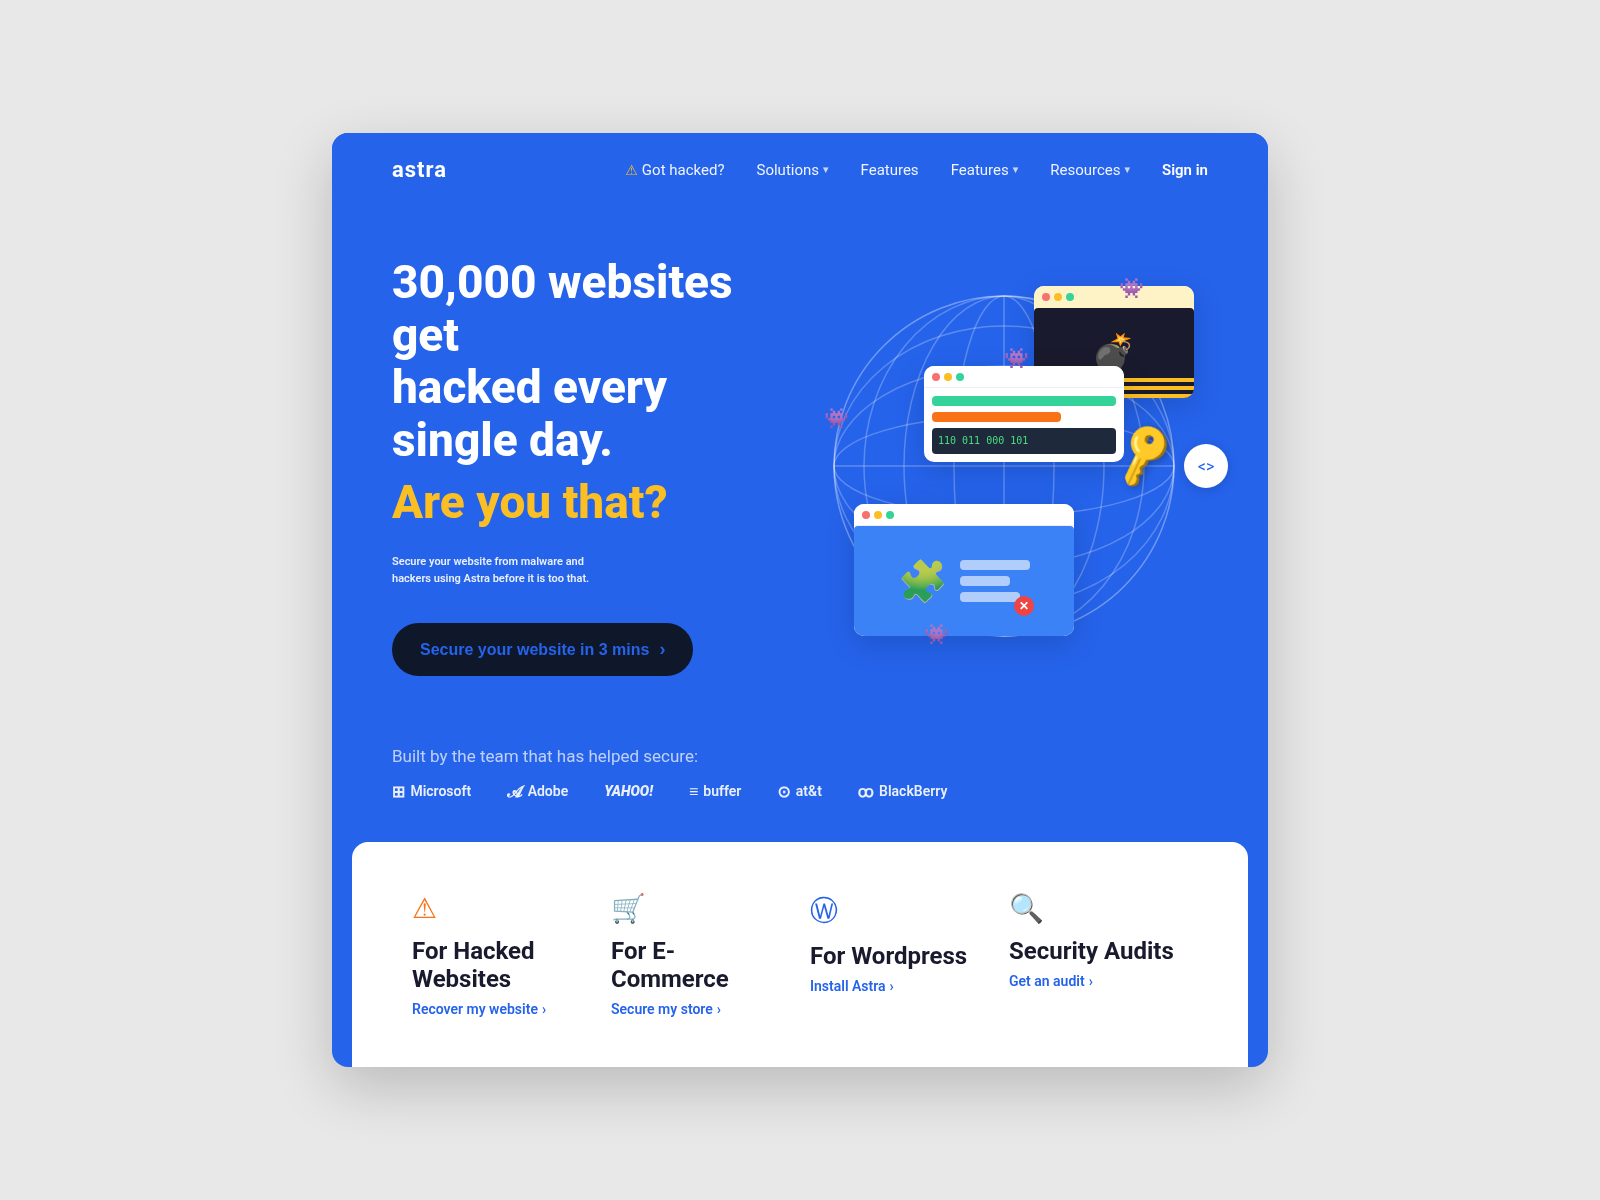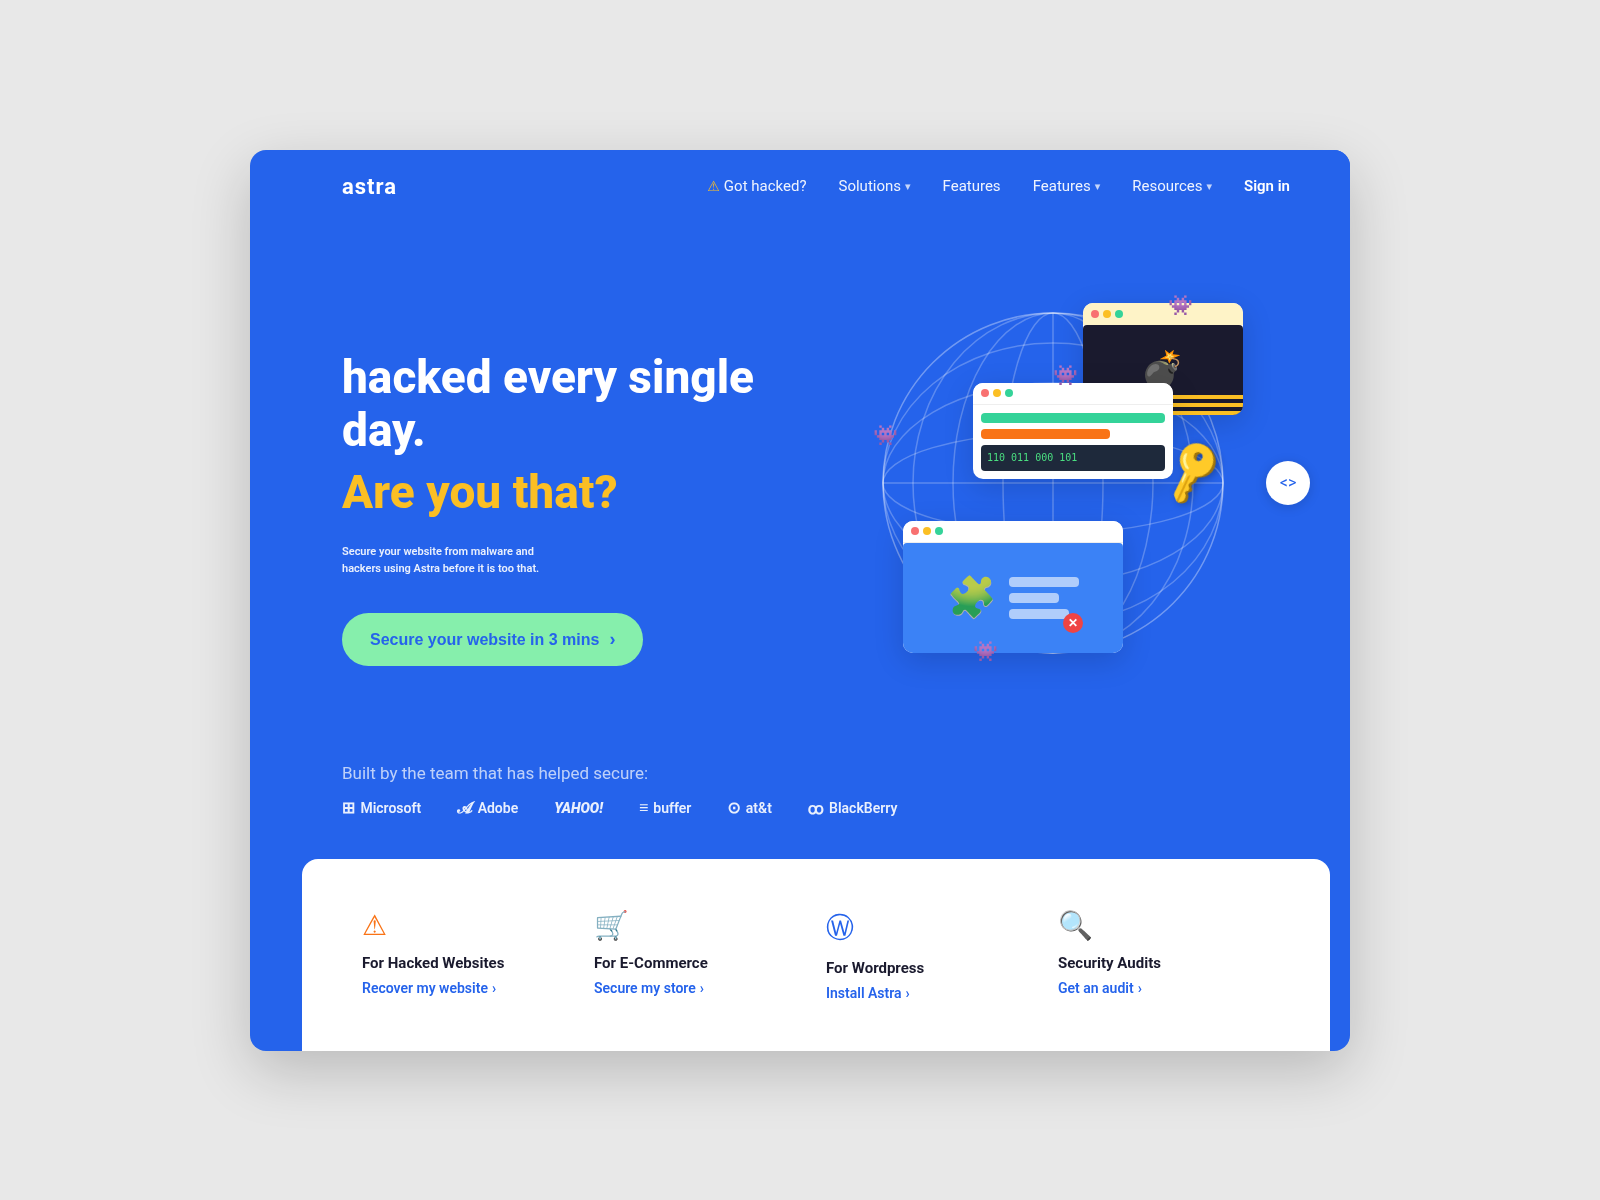--- a/index.html
+++ b/index.html
@@ -5,26 +5,25 @@
     * { box-sizing: border-box; margin: 0; padding: 0; }
     body {
       background: #e8e8e8;
       display: flex;
       justify-content: center;
       align-items: center;
       min-height: 100vh;
       font-family: -apple-system, BlinkMacSystemFont, 'Segoe UI', Roboto, sans-serif;
     }
     .browser-window {
-      width: 1100px;
+      width: 936px;
       background: #2563eb;
       border-radius: 16px;
       overflow: hidden;
       box-shadow: 0 20px 60px rgba(0,0,0,0.2);
-      padding-left: 32px;
     }
     
     .nav {
       display: flex;
       align-items: center;
       padding: 24px 60px;
       background: #2563eb;
     }
     .nav-logo {
       color: #fff;
@@ -93,21 +92,21 @@
       font-size: 11px;
       font-weight: 600;
       line-height: 1.5;
       margin-bottom: 36px;
       max-width: 420px;
     }
     .hero-cta {
       display: inline-flex;
       align-items: center;
       gap: 10px;
-      background: #86efac;
+      background: #0f172a;
       color: #2563eb;
       font-size: 16px;
       font-weight: 600;
       padding: 16px 28px;
       border-radius: 50px;
       cursor: pointer;
       border: none;
     }
     .hero-cta .arrow {
       font-size: 18px;
@@ -333,21 +332,21 @@
       gap: 20px;
     }
     .service-card {
       padding: 10px 0;
     }
     .service-icon {
       font-size: 28px;
       margin-bottom: 12px;
     }
     .service-title {
-      font-size: 15px;
+      font-size: 24px;
       font-weight: 700;
       color: #1a1a2e;
       margin-bottom: 8px;
     }
     .service-link {
       color: #2563eb;
       font-size: 14px;
       font-weight: 600;
       cursor: pointer;
       display: flex;
@@ -388,21 +387,21 @@
         <span>Resources</span>
         <span class="chevron">▾</span>
       </span>
       <span class="nav-signin">Sign in</span>
     </div>
   </nav>
 
   <section class="hero">
     <div class="hero-left">
       <div class="hero-heading">
-        <br>
+        <span>30,000 websites get</span><br>
         <span>hacked every single day.</span>
       </div>
       <div class="hero-heading-yellow">Are you that?</div>
       <p class="hero-sub">
         <span>Secure your website from malware and</span><br>
         <span>hackers using Astra before it is too that.</span>
       </p>
       <button class="hero-cta">
         <span>Secure your website in 3 mins</span>
         <span class="arrow">›</span>

